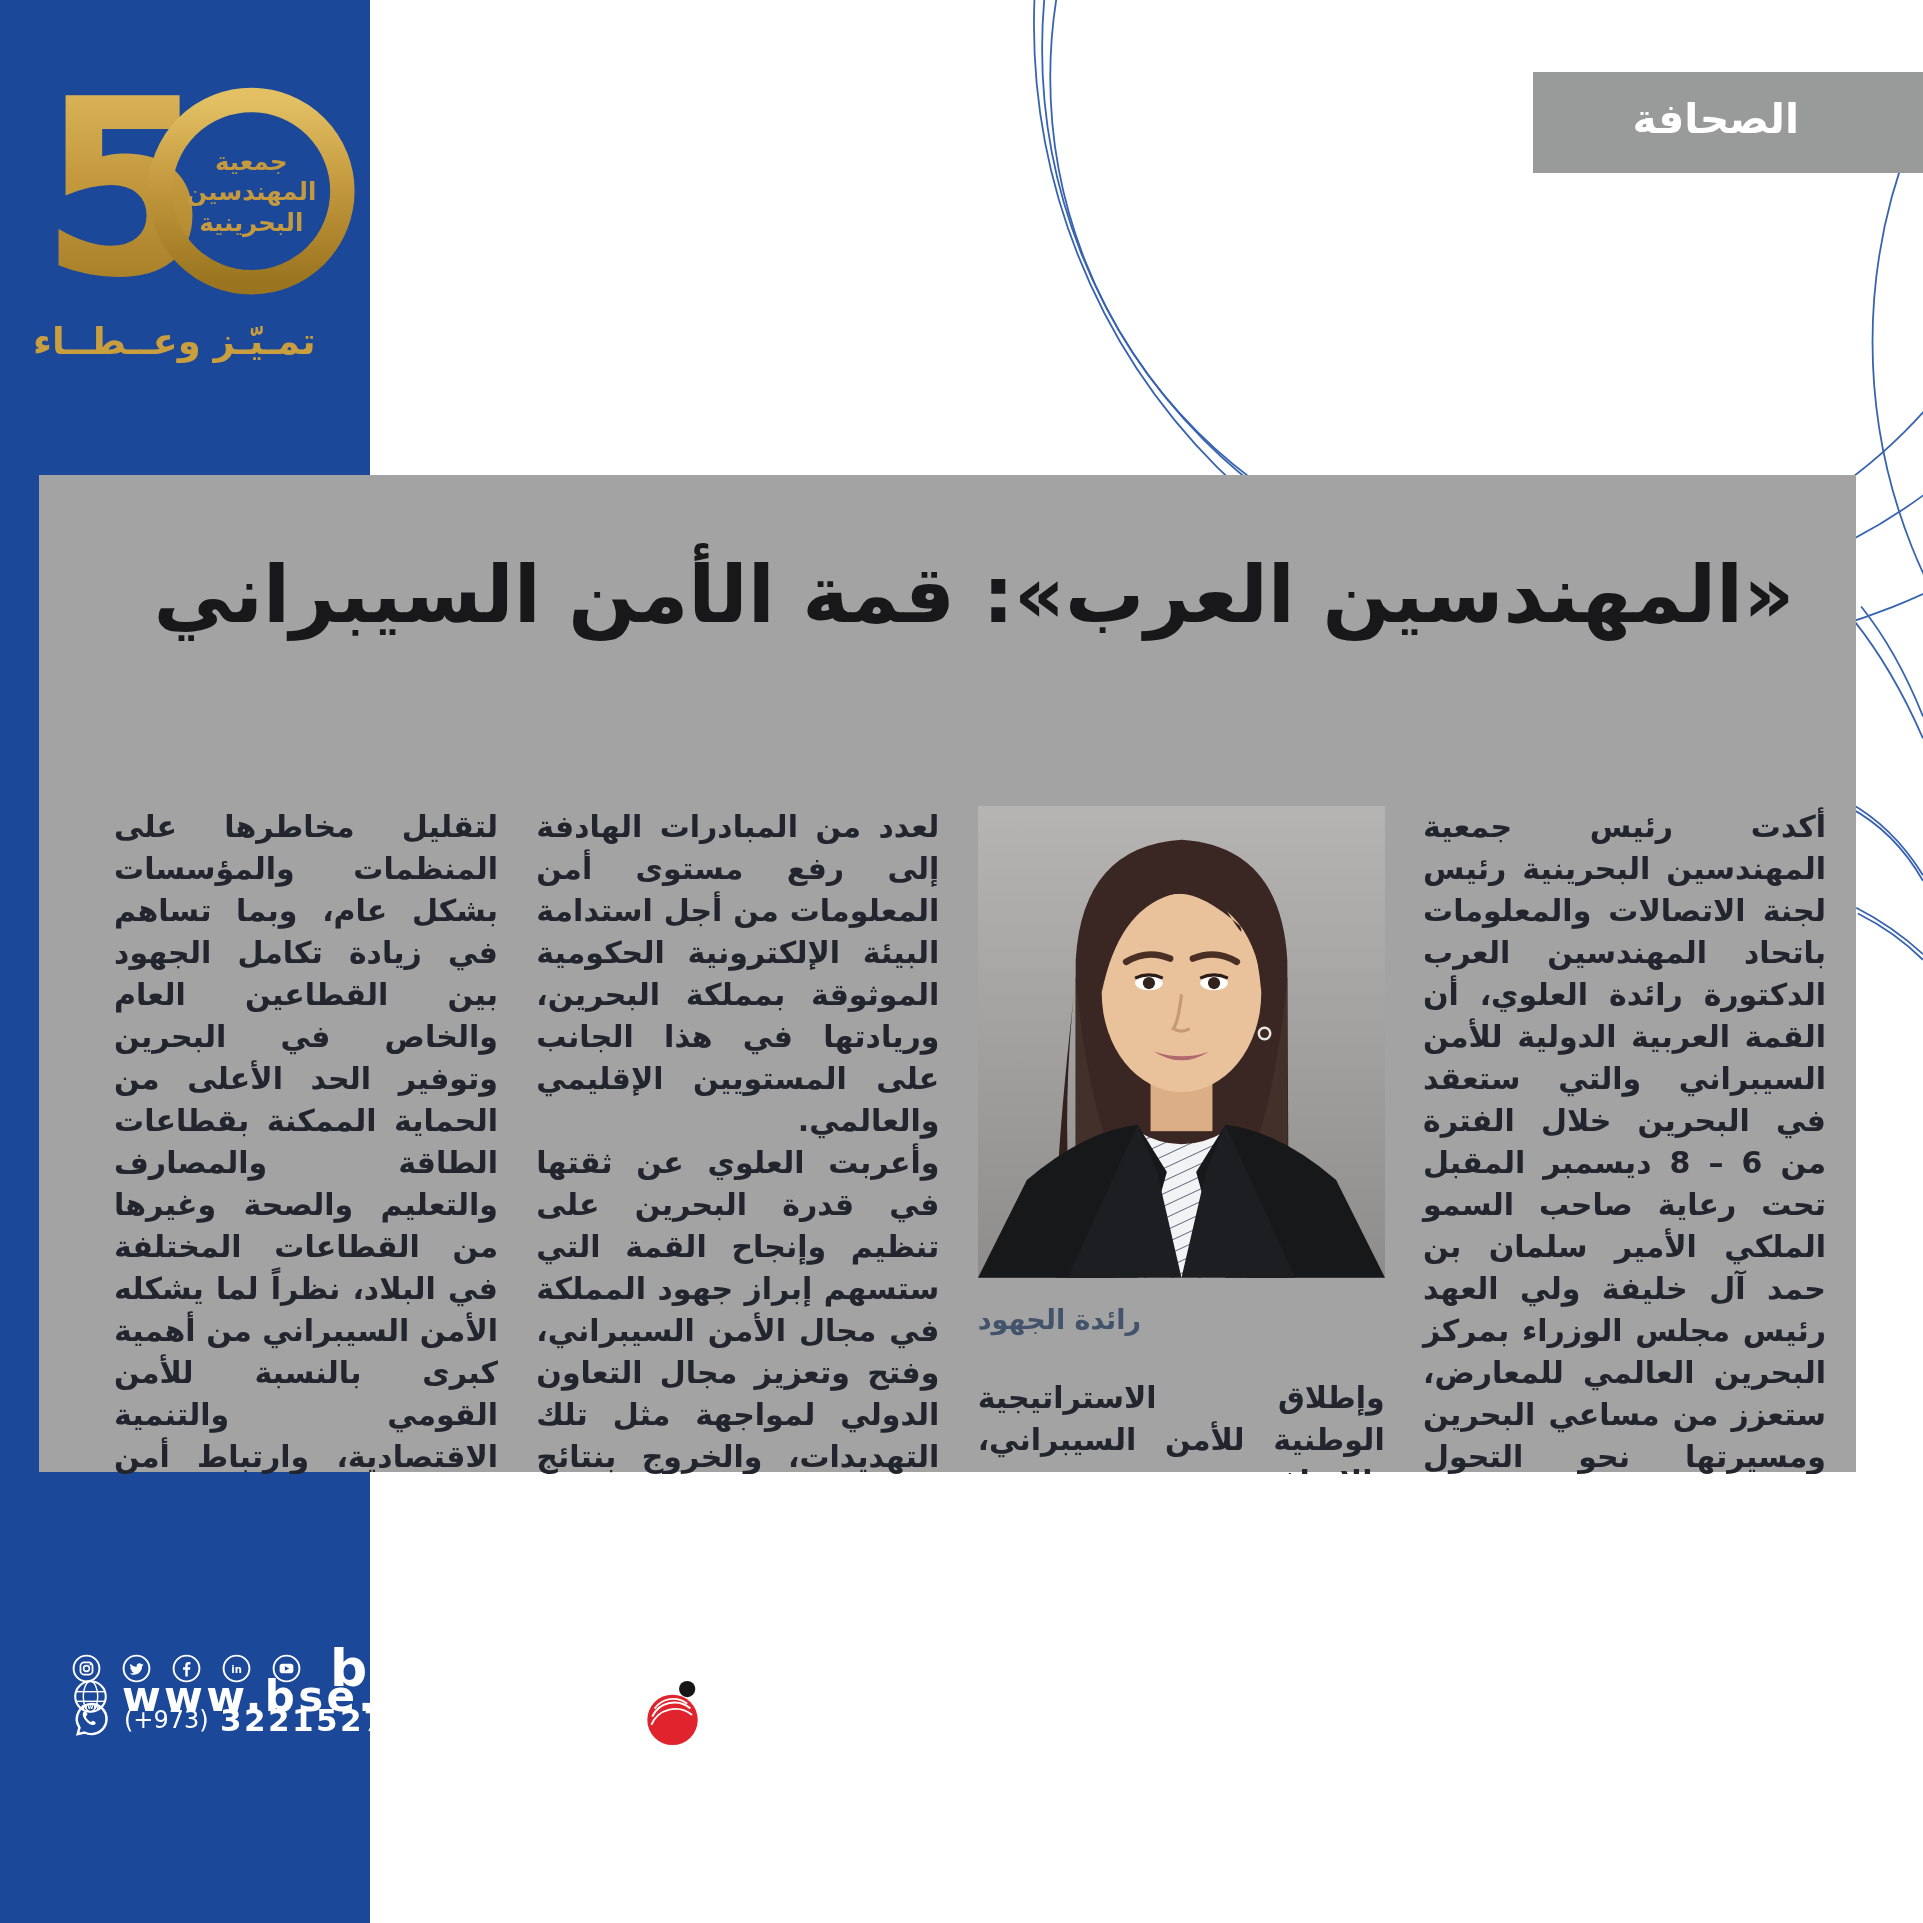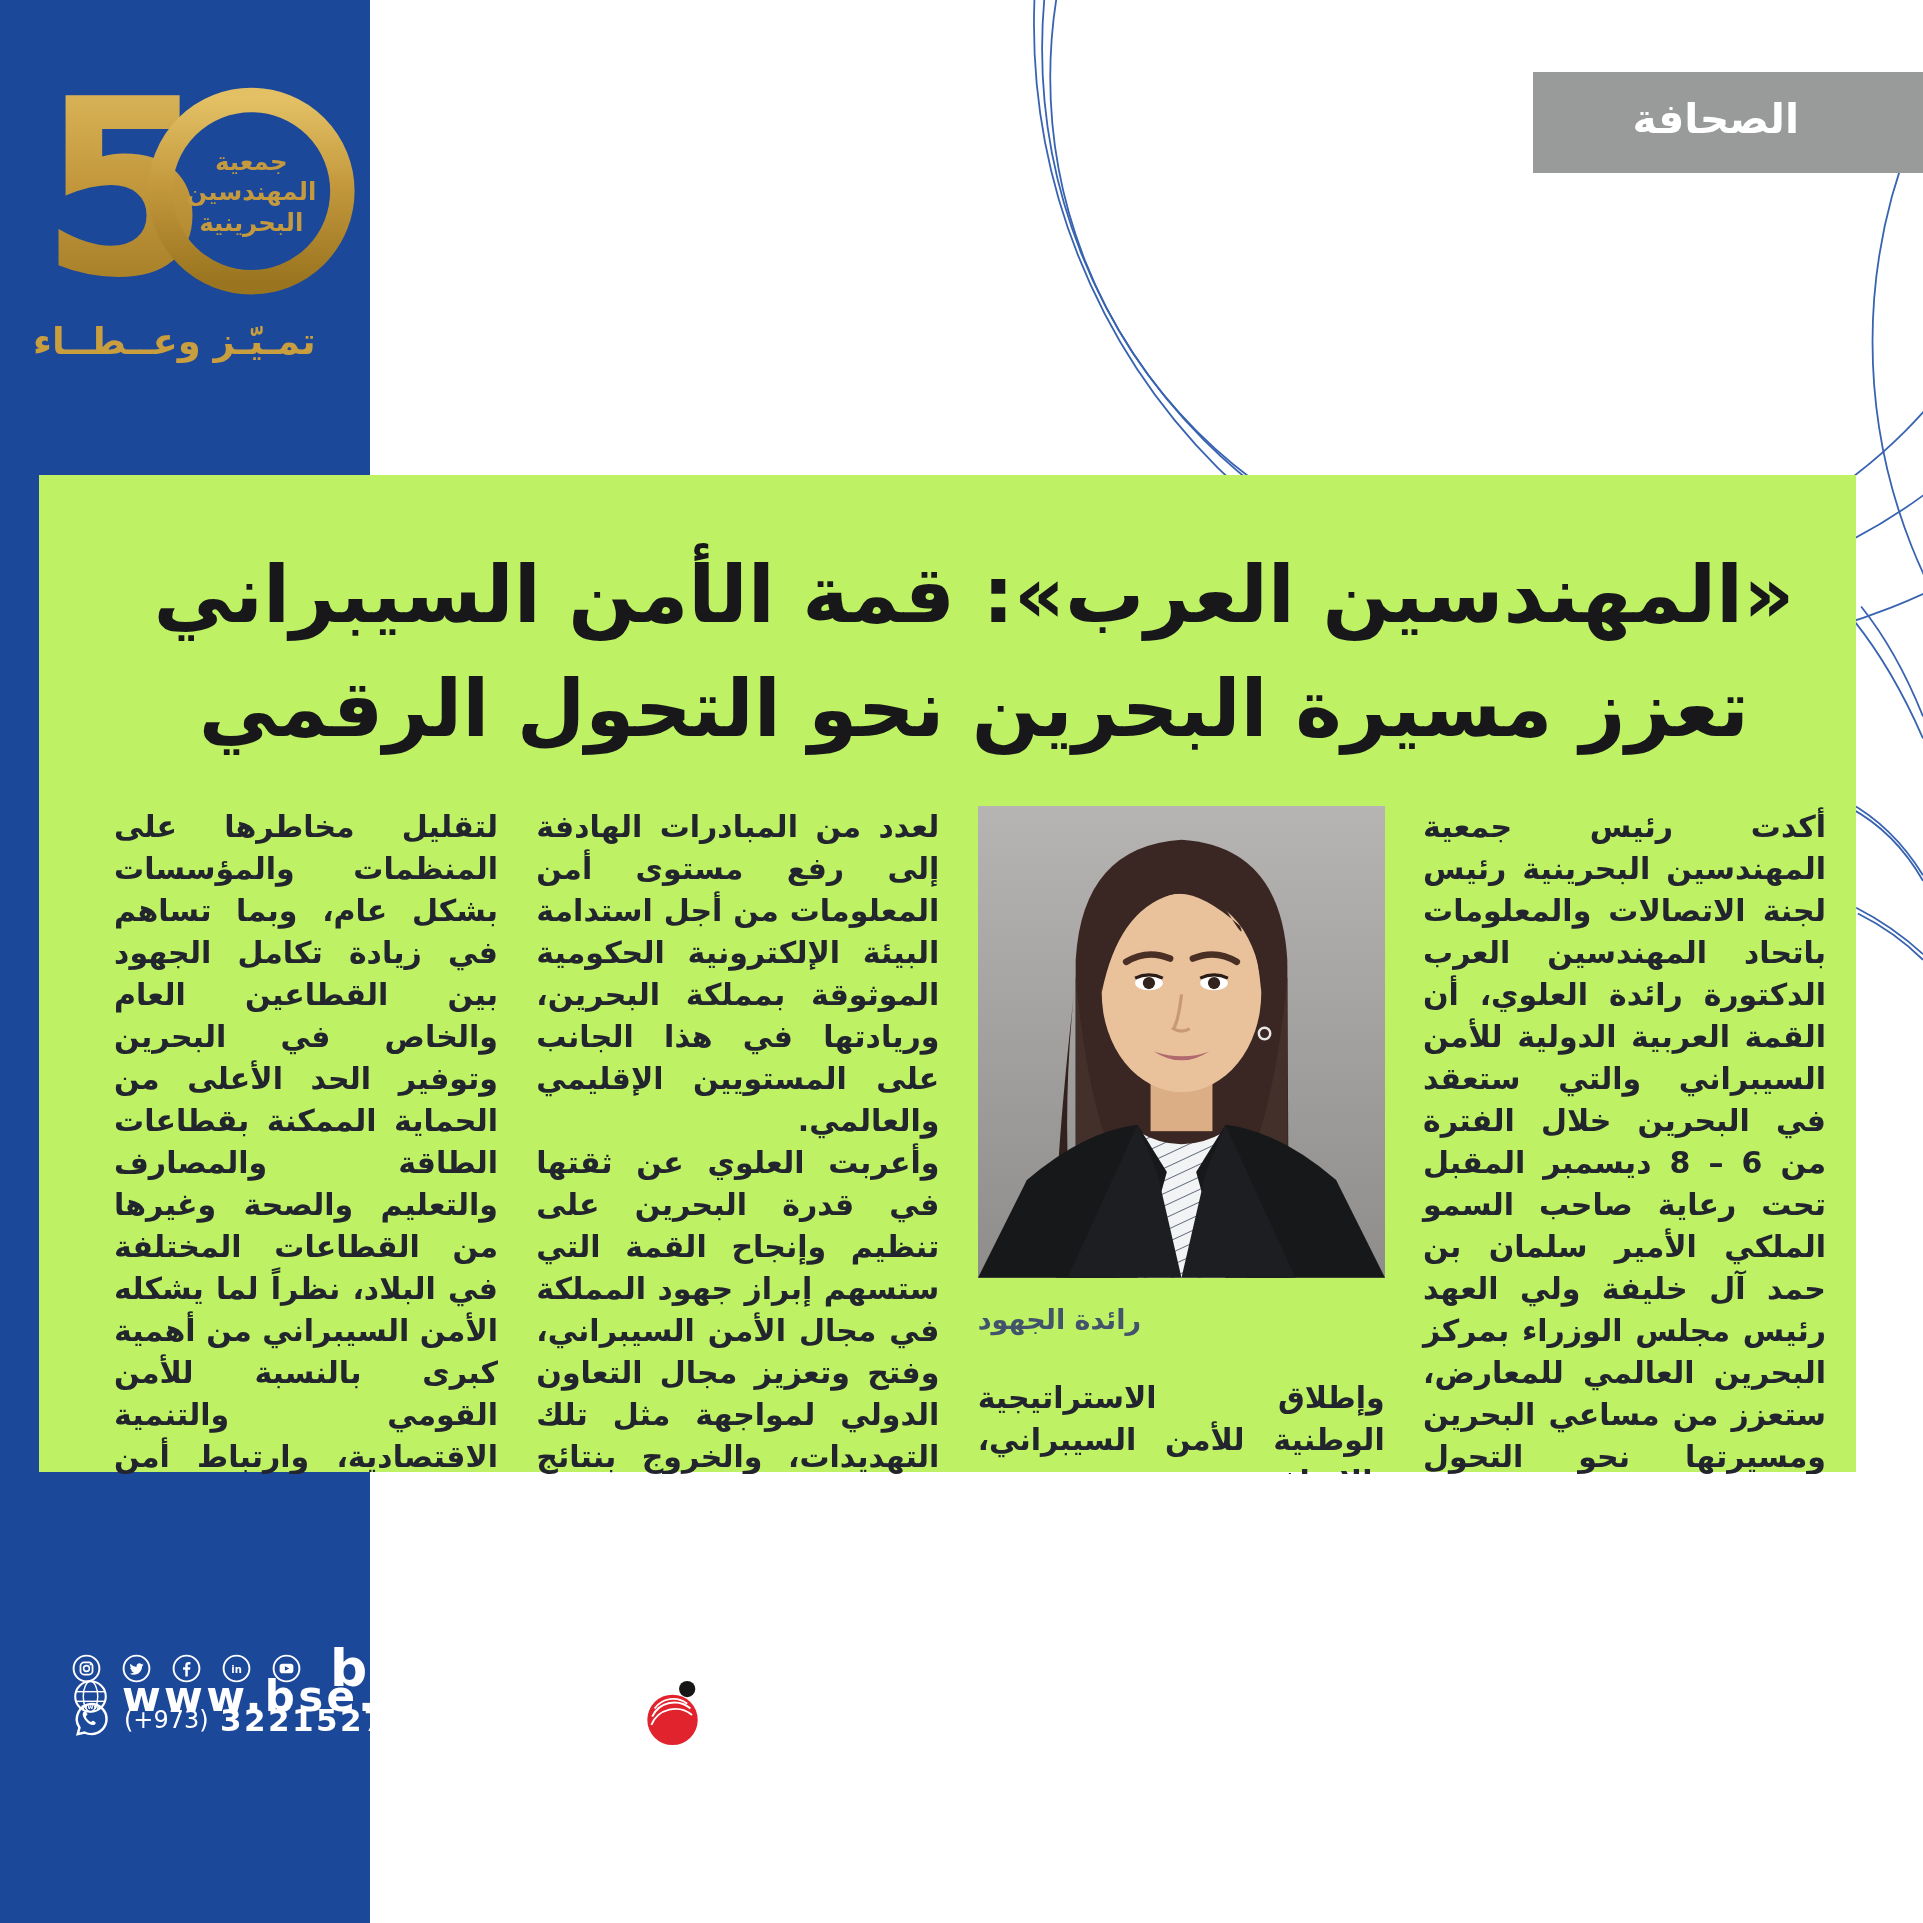--- a/index.html
+++ b/index.html
@@ -15,21 +15,21 @@
   .logo50{position:absolute;left:33px;top:61px;width:326px;height:309px;}
   .tagline{position:absolute;left:0;top:259px;width:326px;text-align:left;direction:rtl;
            font-size:37px;font-weight:bold;color:#c99e3f;letter-spacing:0.8px;}
 
   
   .badge{position:absolute;left:1533px;top:72px;width:390px;height:101px;background:#999b9b;z-index:2;
          display:flex;align-items:center;justify-content:center;}
   .badge span{color:#ffffff;font-size:41px;font-weight:bold;direction:rtl;padding-bottom:6.5px;padding-right:24.4px;}
 
   
-  .card{position:absolute;left:39px;top:475px;width:1817px;height:997px;background:#bef264;z-index:2;}
+  .card{position:absolute;left:39px;top:475px;width:1817px;height:997px;background:#a3a3a3;z-index:2;}
   .headline{padding:64px 24.4px 0 77px;text-align:center;direction:rtl;color:#18181b;
             font-size:79px;font-weight:bold;line-height:1.44;letter-spacing:-0.8px;}
   .columns{position:absolute;left:75px;right:30px;top:331px;height:668px;display:flex;
            direction:rtl;justify-content:space-between;overflow:hidden;}
   .col{color:#23252e;font-size:30px;font-weight:600;line-height:42px;text-align:justify;direction:rtl;}
   .col p{margin:0;}
   .col-1{width:403px;}
   .col-2{width:407px;margin-top:-19.5px;}
   .col-3{width:403px;}
   .col-4{width:384px;}
@@ -142,21 +142,20 @@
     </div>
   </div>
 
   <div class="badge">
     <span>الصحافة</span>
   </div>
 
   <div class="card">
     <div class="headline">
       <div>«المهندسين العرب»: قمة الأمن السيبراني</div>
-      <div>تعزز مسيرة البحرين نحو التحول الرقمي</div>
     </div>
 
     <div class="columns">
 
       <div class="col col-1">
         <p>أكدت رئيس جمعية المهندسين البحرينية رئيس لجنة الاتصالات والمعلومات باتحاد المهندسين العرب الدكتورة رائدة العلوي، أن القمة العربية الدولية للأمن السيبراني والتي ستعقد في البحرين خلال الفترة من 6 – 8 ديسمبر المقبل تحت رعاية صاحب السمو الملكي الأمير سلمان بن حمد آل خليفة ولي العهد رئيس مجلس الوزراء بمركز البحرين العالمي للمعارض، ستعزز من مساعي البحرين ومسيرتها نحو التحول الرقمي.</p>
 
       </div>
 
       <div class="col col-2">

